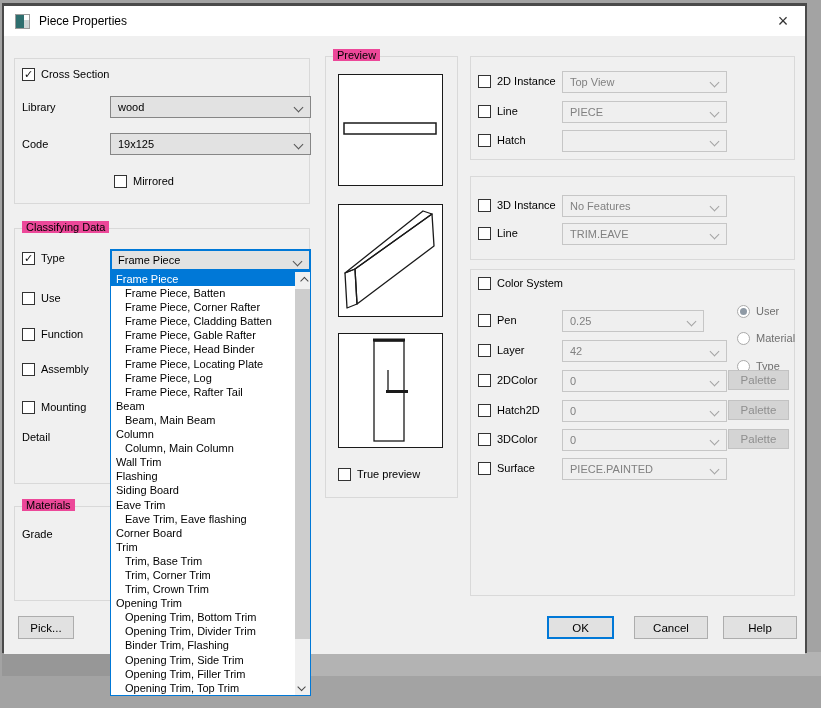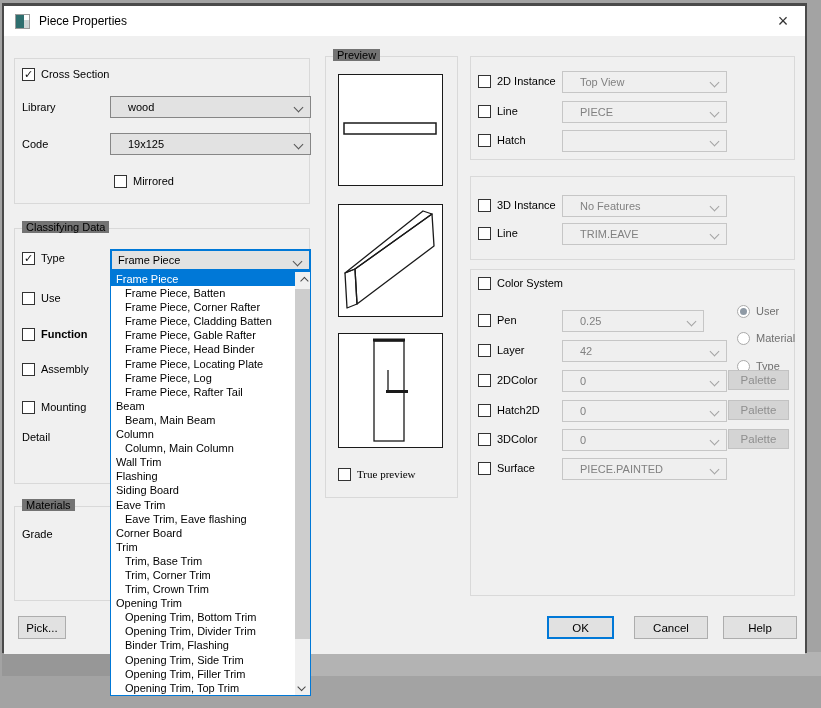--- a/index.html
+++ b/index.html
@@ -21,35 +21,35 @@
   .titlebar{height:30px;background:#ffffff;display:flex;align-items:center;padding-left:11px;}
   .app-icon{width:15px;height:15px;margin-right:9px;border:1px solid #9b9b9b;box-sizing:border-box;
     background:linear-gradient(180deg,#ffffff 0 35%,#cfd6d6 35% 100%);position:relative;}
   .app-icon::after{content:"";position:absolute;left:0;top:0;width:8px;height:13px;background:#2e6f6f;}
   .title-text{font-size:12px;}
   .close-btn{margin-left:auto;width:44px;height:30px;display:flex;align-items:center;justify-content:center;
     font-size:18px;color:#333;cursor:default;}
   .client{position:relative;width:100%;height:618px;background:#f0f0f0;}
 
   .group{position:absolute;border:1px solid #d9d9d9;box-sizing:border-box;}
-  .glabel{position:absolute;top:-8px;left:7px;background:#737373;padding:0 4px;white-space:nowrap;}
+  .glabel{position:absolute;top:-8px;left:7px;background:#ec4899;padding:0 4px;white-space:nowrap;}
 
   .lbl{position:absolute;white-space:nowrap;}
   .lbl.gray{color:#6f6f6f;}
 
   .cb{position:absolute;width:13px;height:13px;background:#fff;border:1px solid #333;box-sizing:border-box;
     display:flex;align-items:center;justify-content:center;}
   .cb.checked::after{content:"✓";font-size:11px;line-height:11px;color:#111;}
 
   .radio{position:absolute;width:13px;height:13px;border:1px solid #aaa;border-radius:50%;background:#fff;
     box-sizing:border-box;}
   .radio.selected::after{content:"";position:absolute;left:2px;top:2px;width:7px;height:7px;border-radius:50%;background:#8f9aa5;}
 
   .combo{position:absolute;height:22px;box-sizing:border-box;background:#e2e2e2;border:1px solid #868686;
-    display:flex;align-items:center;padding:0 17px;white-space:nowrap;}
+    display:flex;align-items:center;padding:0 7px;white-space:nowrap;}
   .combo .chev{position:absolute;right:8px;top:7px;width:6px;height:6px;
     border-left:1px solid #555;border-bottom:1px solid #555;transform:rotate(-45deg);}
   .combo.disabled{background:#efefef;border-color:#c6c6c6;color:#818181;}
   .combo.disabled .chev{border-color:#a4a4a4;}
   .combo.focused{border:2px solid #0078d7;padding:0 6px;}
 
   .btn{position:absolute;height:23px;background:#e1e1e1;border:1px solid #adadad;box-sizing:border-box;
     display:flex;align-items:center;justify-content:center;font-size:11.5px;}
   .btn.default{border:2px solid #0078d7;}
   .btn.disabled{background:#d4d4d4;border-color:#c2c2c2;color:#8f8f8f;}
@@ -116,36 +116,36 @@
 
     <div class="combo focused" style="left:106px;top:213px;width:201px;">
       <span>Frame Piece</span>
       <span class="chev"></span>
     </div>
 
     <span class="cb" style="left:18px;top:256px;"></span>
     <span class="lbl" style="left:37px;top:256px;text-align:right;">Use</span>
 
     <span class="cb" style="left:18px;top:292px;"></span>
-    <span class="lbl" style="left:37px;top:292px;font-weight:bold;">Function</span>
+    <span class="lbl" style="left:37px;top:292px;">Function</span>
 
     <span class="cb" style="left:18px;top:327px;"></span>
     <span class="lbl" style="left:37px;top:327px;">Assembly</span>
 
     <span class="cb" style="left:18px;top:365px;"></span>
     <span class="lbl" style="left:37px;top:365px;">Mounting</span>
 
     <span class="lbl" style="left:18px;top:395px;">Detail</span>
 
     <div class="group" style="left:10px;top:470px;width:296px;height:95px;">
       <span class="glabel">Materials</span>
     </div>
     <span class="lbl" style="left:18px;top:492px;">Grade</span>
 
-    <div class="btn" style="left:14px;top:580px;width:48px;">Pick...</div>
+    <div class="btn" style="left:14px;top:580px;width:56px;">Pick...</div>
 
     <div class="group" style="left:321px;top:20px;width:133px;height:442px;">
       <span class="glabel">Preview</span>
     </div>
 
     <div class="pbox" style="left:334px;top:38px;height:112px;">
       <svg width="103" height="110" viewBox="0 0 103 110">
         <rect x="5" y="48" width="92" height="11" fill="none" stroke="#1a1a1a" stroke-width="1.5"></rect>
       </svg>
     </div>
@@ -163,21 +163,21 @@
     <div class="pbox" style="left:334px;top:297px;height:115px;">
       <svg width="103" height="113" viewBox="0 0 103 113">
         <rect x="35" y="7" width="30" height="100" fill="none" stroke="#1a1a1a" stroke-width="1.3"></rect>
         <line x1="34" y1="6" x2="66" y2="6" stroke="#1a1a1a" stroke-width="3"></line>
         <polyline points="49,36 49,57.5 69,57.5" fill="none" stroke="#1a1a1a" stroke-width="1.3"></polyline>
         <line x1="47" y1="57.5" x2="69" y2="57.5" stroke="#1a1a1a" stroke-width="3"></line>
       </svg>
     </div>
 
     <span class="cb" style="left:334px;top:432px;"></span>
-    <span class="lbl" style="left:353px;top:432px;font-family:Liberation Serif, serif;">True preview</span>
+    <span class="lbl" style="left:353px;top:432px;">True preview</span>
 
     <div class="group" style="left:466px;top:20px;width:325px;height:104px;"></div>
 
     <span class="cb" style="left:474px;top:39px;"></span>
     <span class="lbl" style="left:493px;top:39px;">2D Instance</span>
     <div class="combo disabled" style="left:558px;top:35px;width:165px;">
       <span>Top View</span>
       <span class="chev"></span>
     </div>
 

